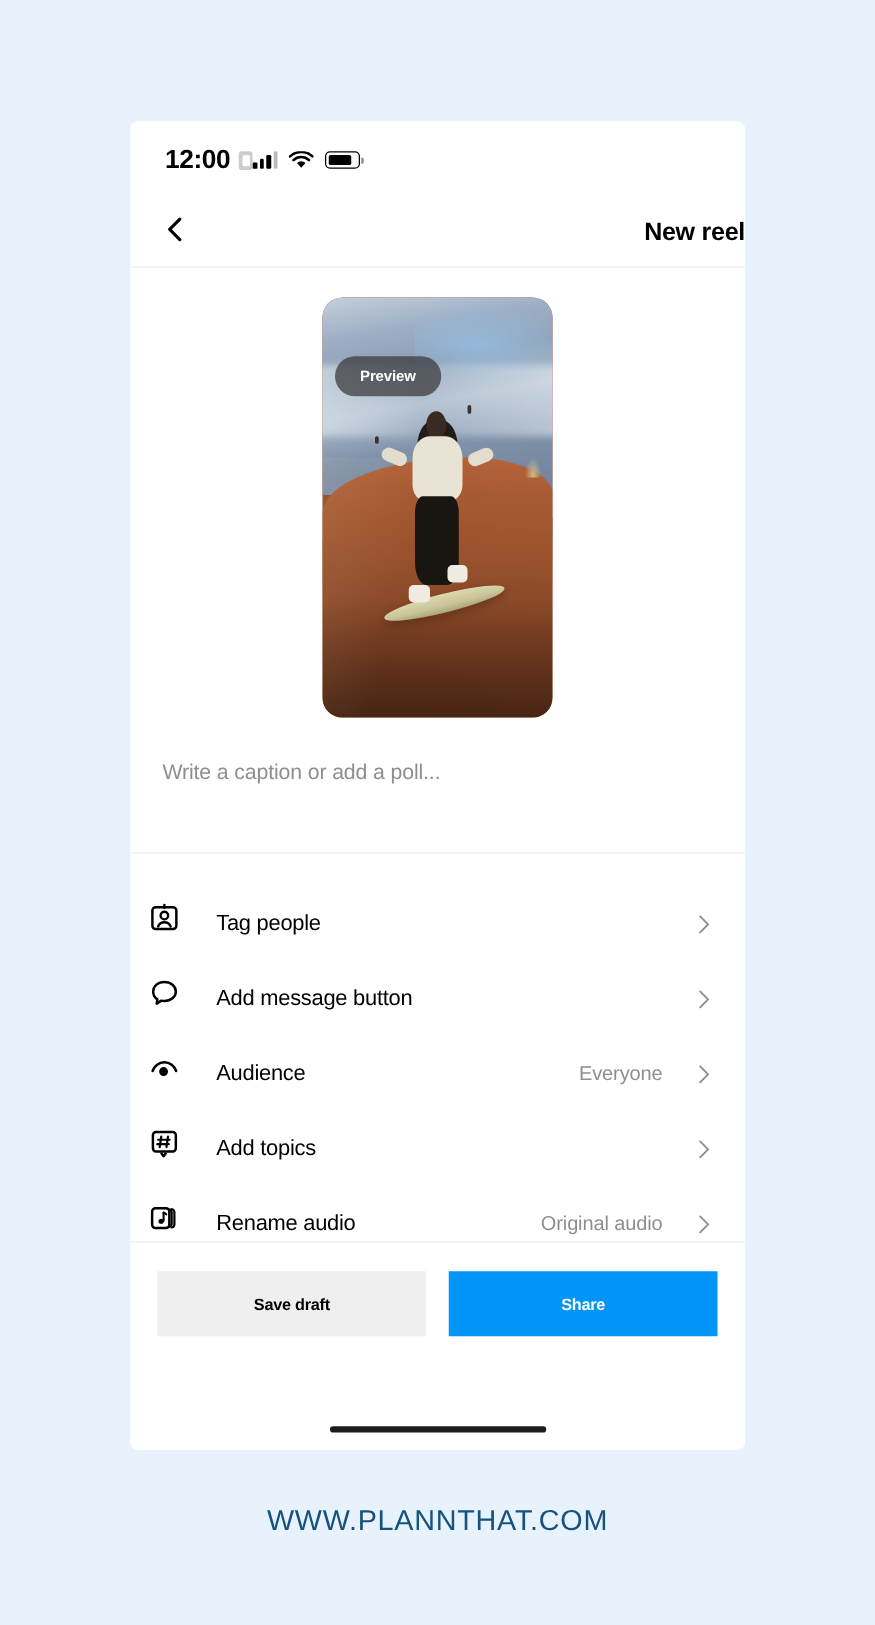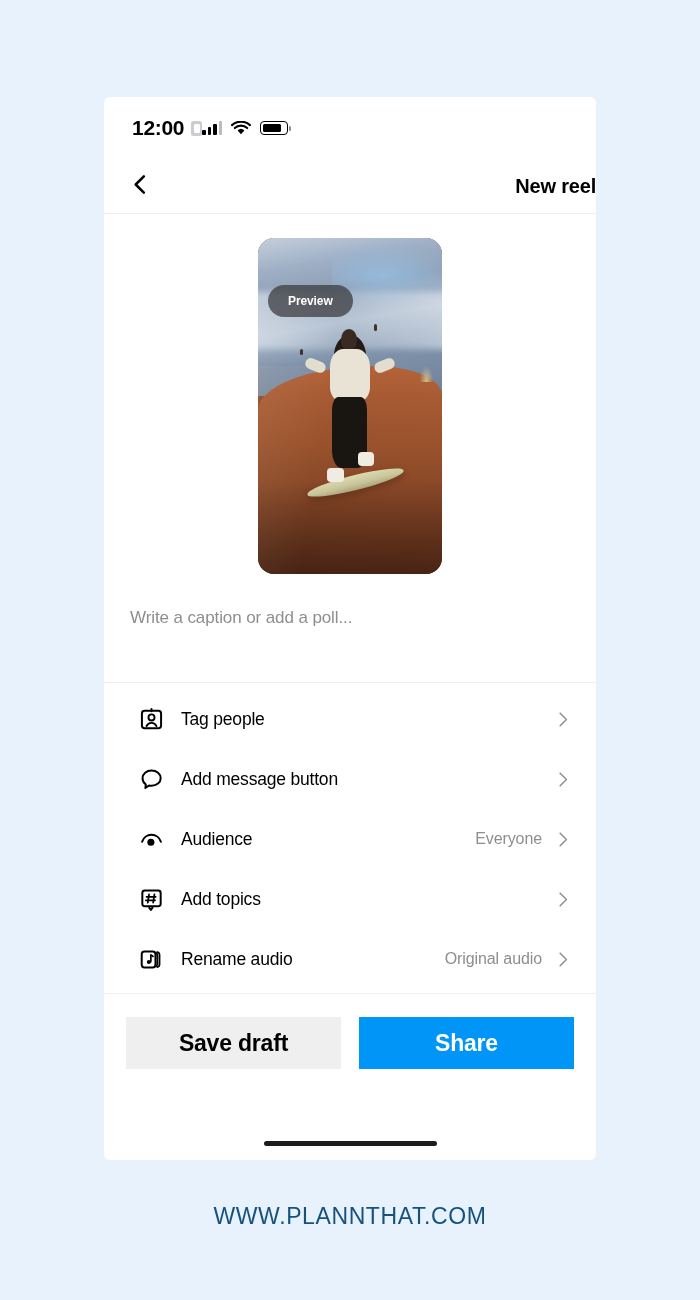--- a/index.html
+++ b/index.html
@@ -309,24 +309,25 @@
     flex: 0 0 auto;
   }
 
   
   .options {
     flex: 0 0 auto;
     padding: 6px 0 4px 0;
   }
   .option-row {
     display: flex;
-    align-items: center;
+    align-items: flex-end;
     height: 60px;
-    padding: 0 24px 0 32px;
+    padding: 0 24px 0 12px;
     cursor: pointer;
+    gap: 12px;
   }
   .option-icon {
     width: 30px;
     height: 30px;
     flex: 0 0 30px;
     display: flex;
     align-items: center;
     justify-content: center;
     margin-right: 15px;
   }
@@ -353,21 +354,21 @@
     flex: 0 0 auto;
     display: flex;
     gap: 18px;
     padding: 23px 22px 0 22px;
   }
   .btn {
     flex: 1 1 0;
     height: 52px;
     border: none;
     border-radius: 0;
-    font-size: 23px;
+    font-size: 13px;
     font-weight: bold;
     letter-spacing: -0.2px;
     cursor: pointer;
     font-family: inherit;
   }
   .btn-draft { background: #efefef; color: #000; }
   .btn-share { background: #0095f6; color: #fff; }
 
   .home-wrap {
     flex: 1 1 auto;

